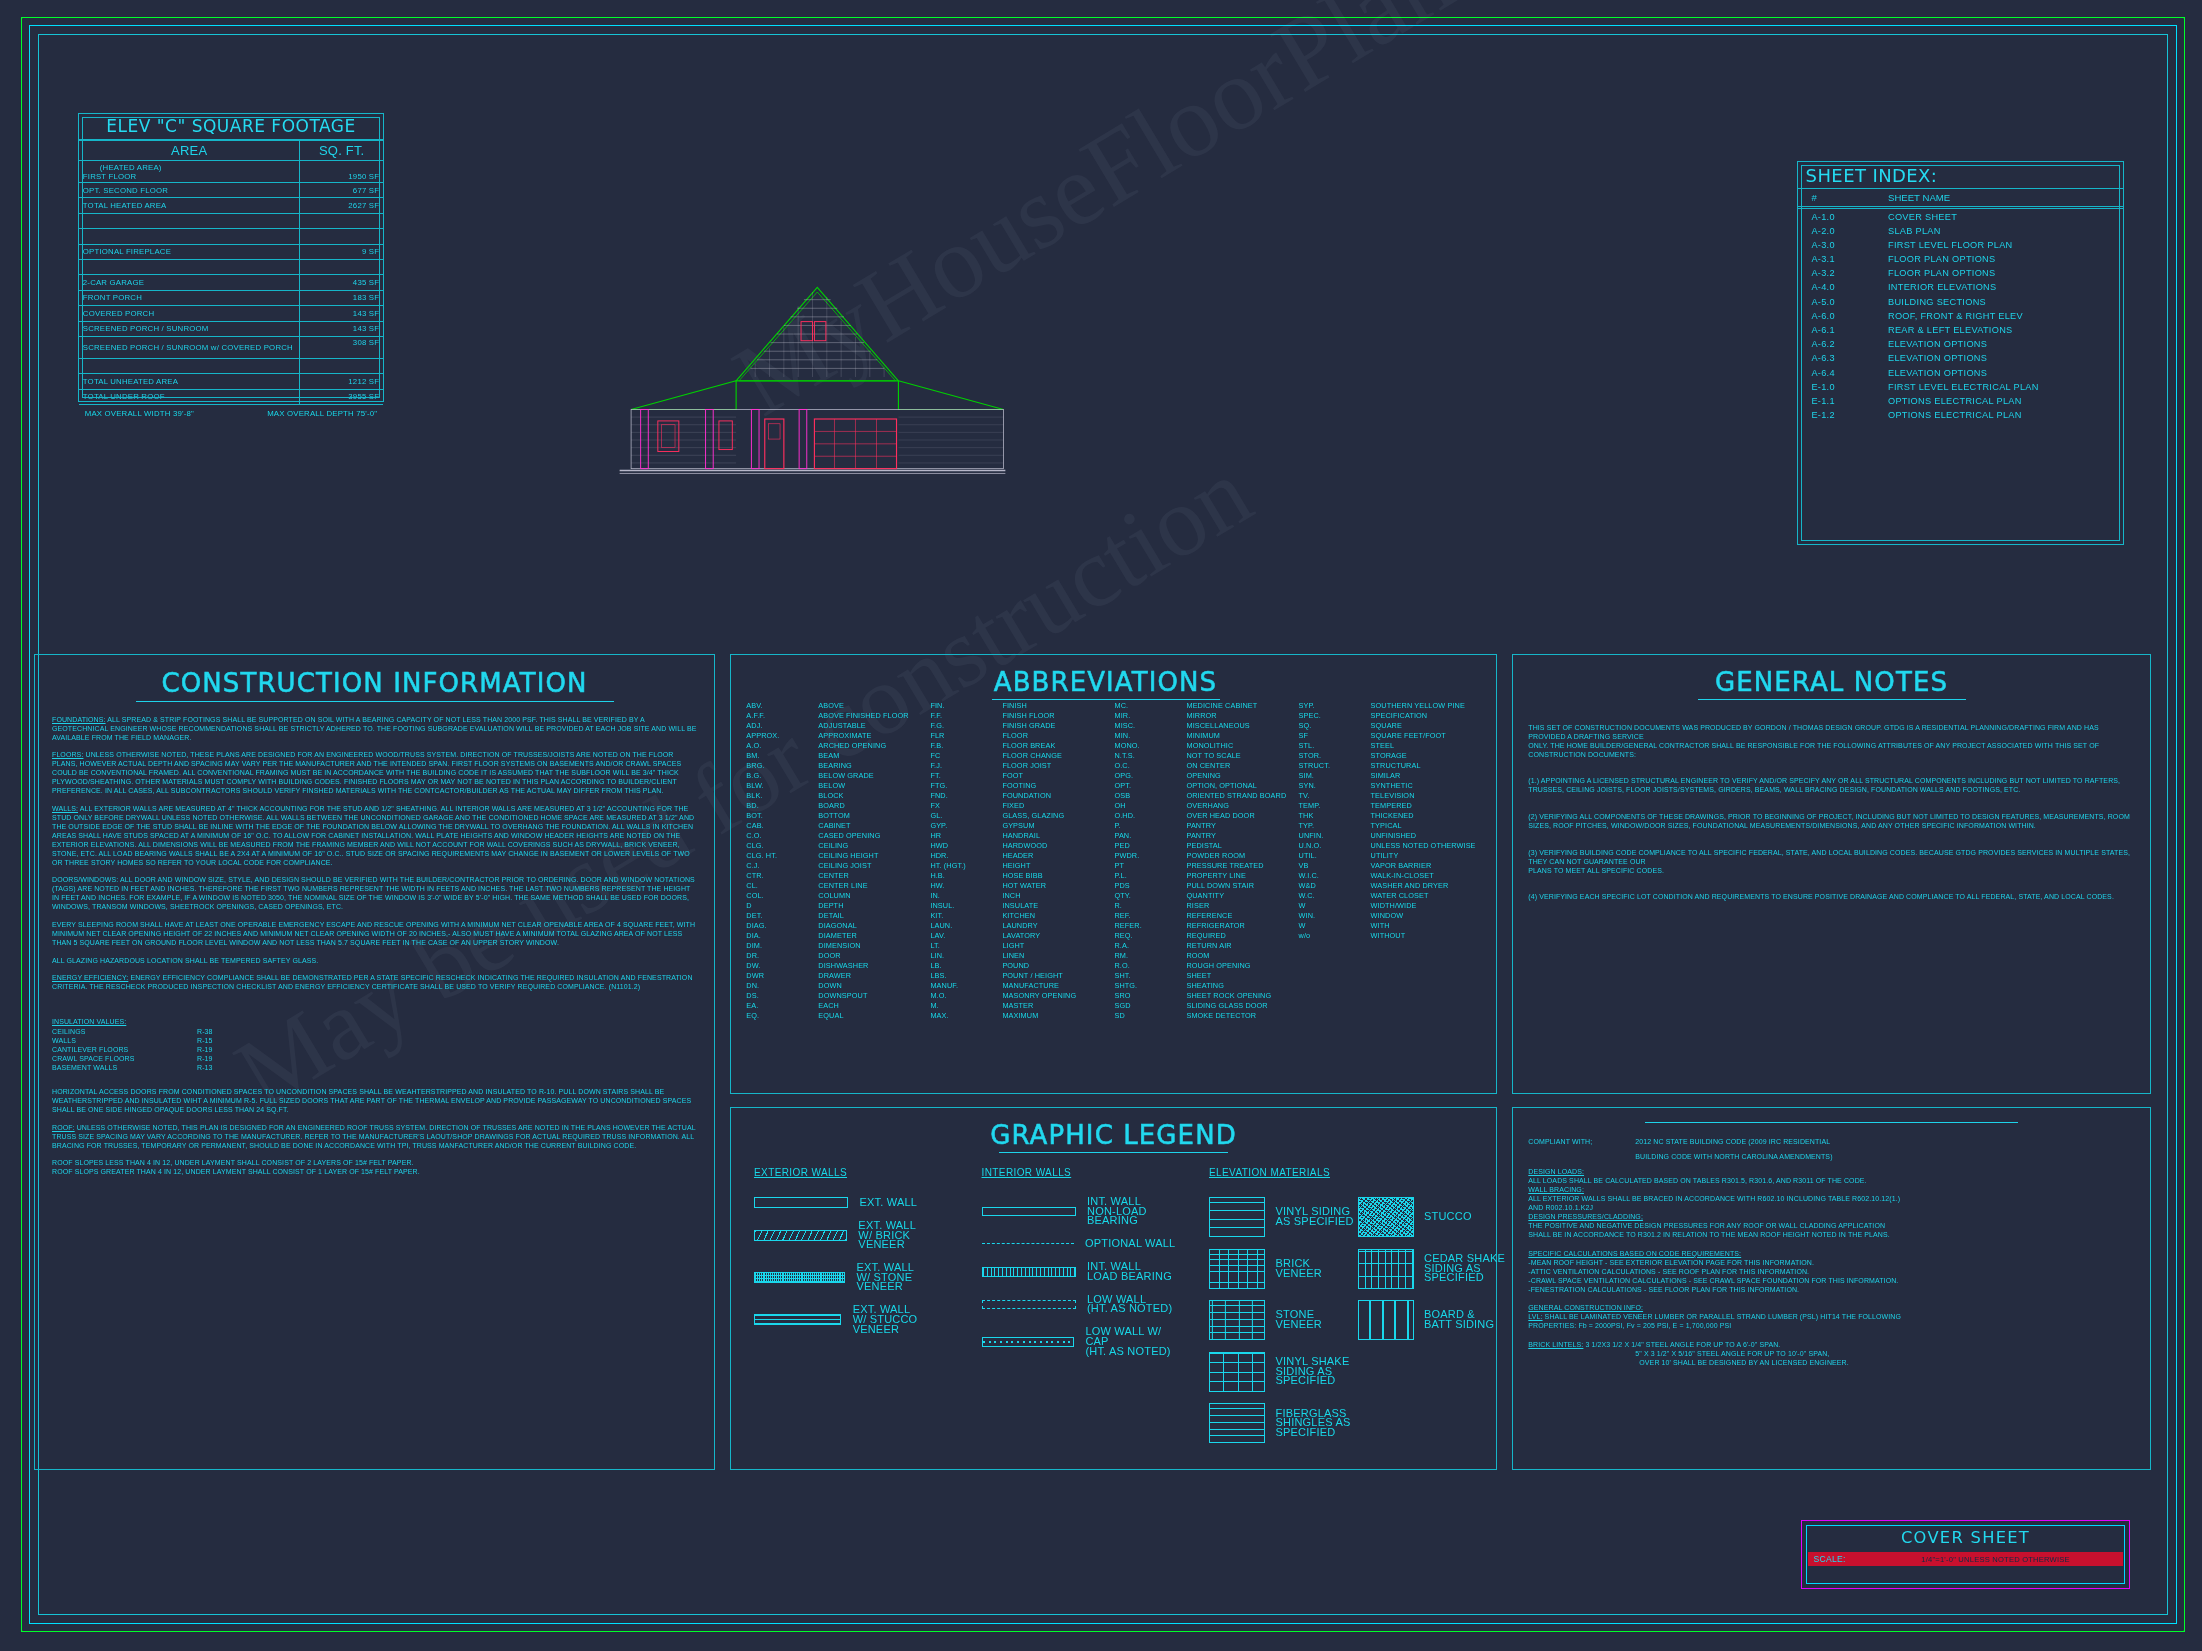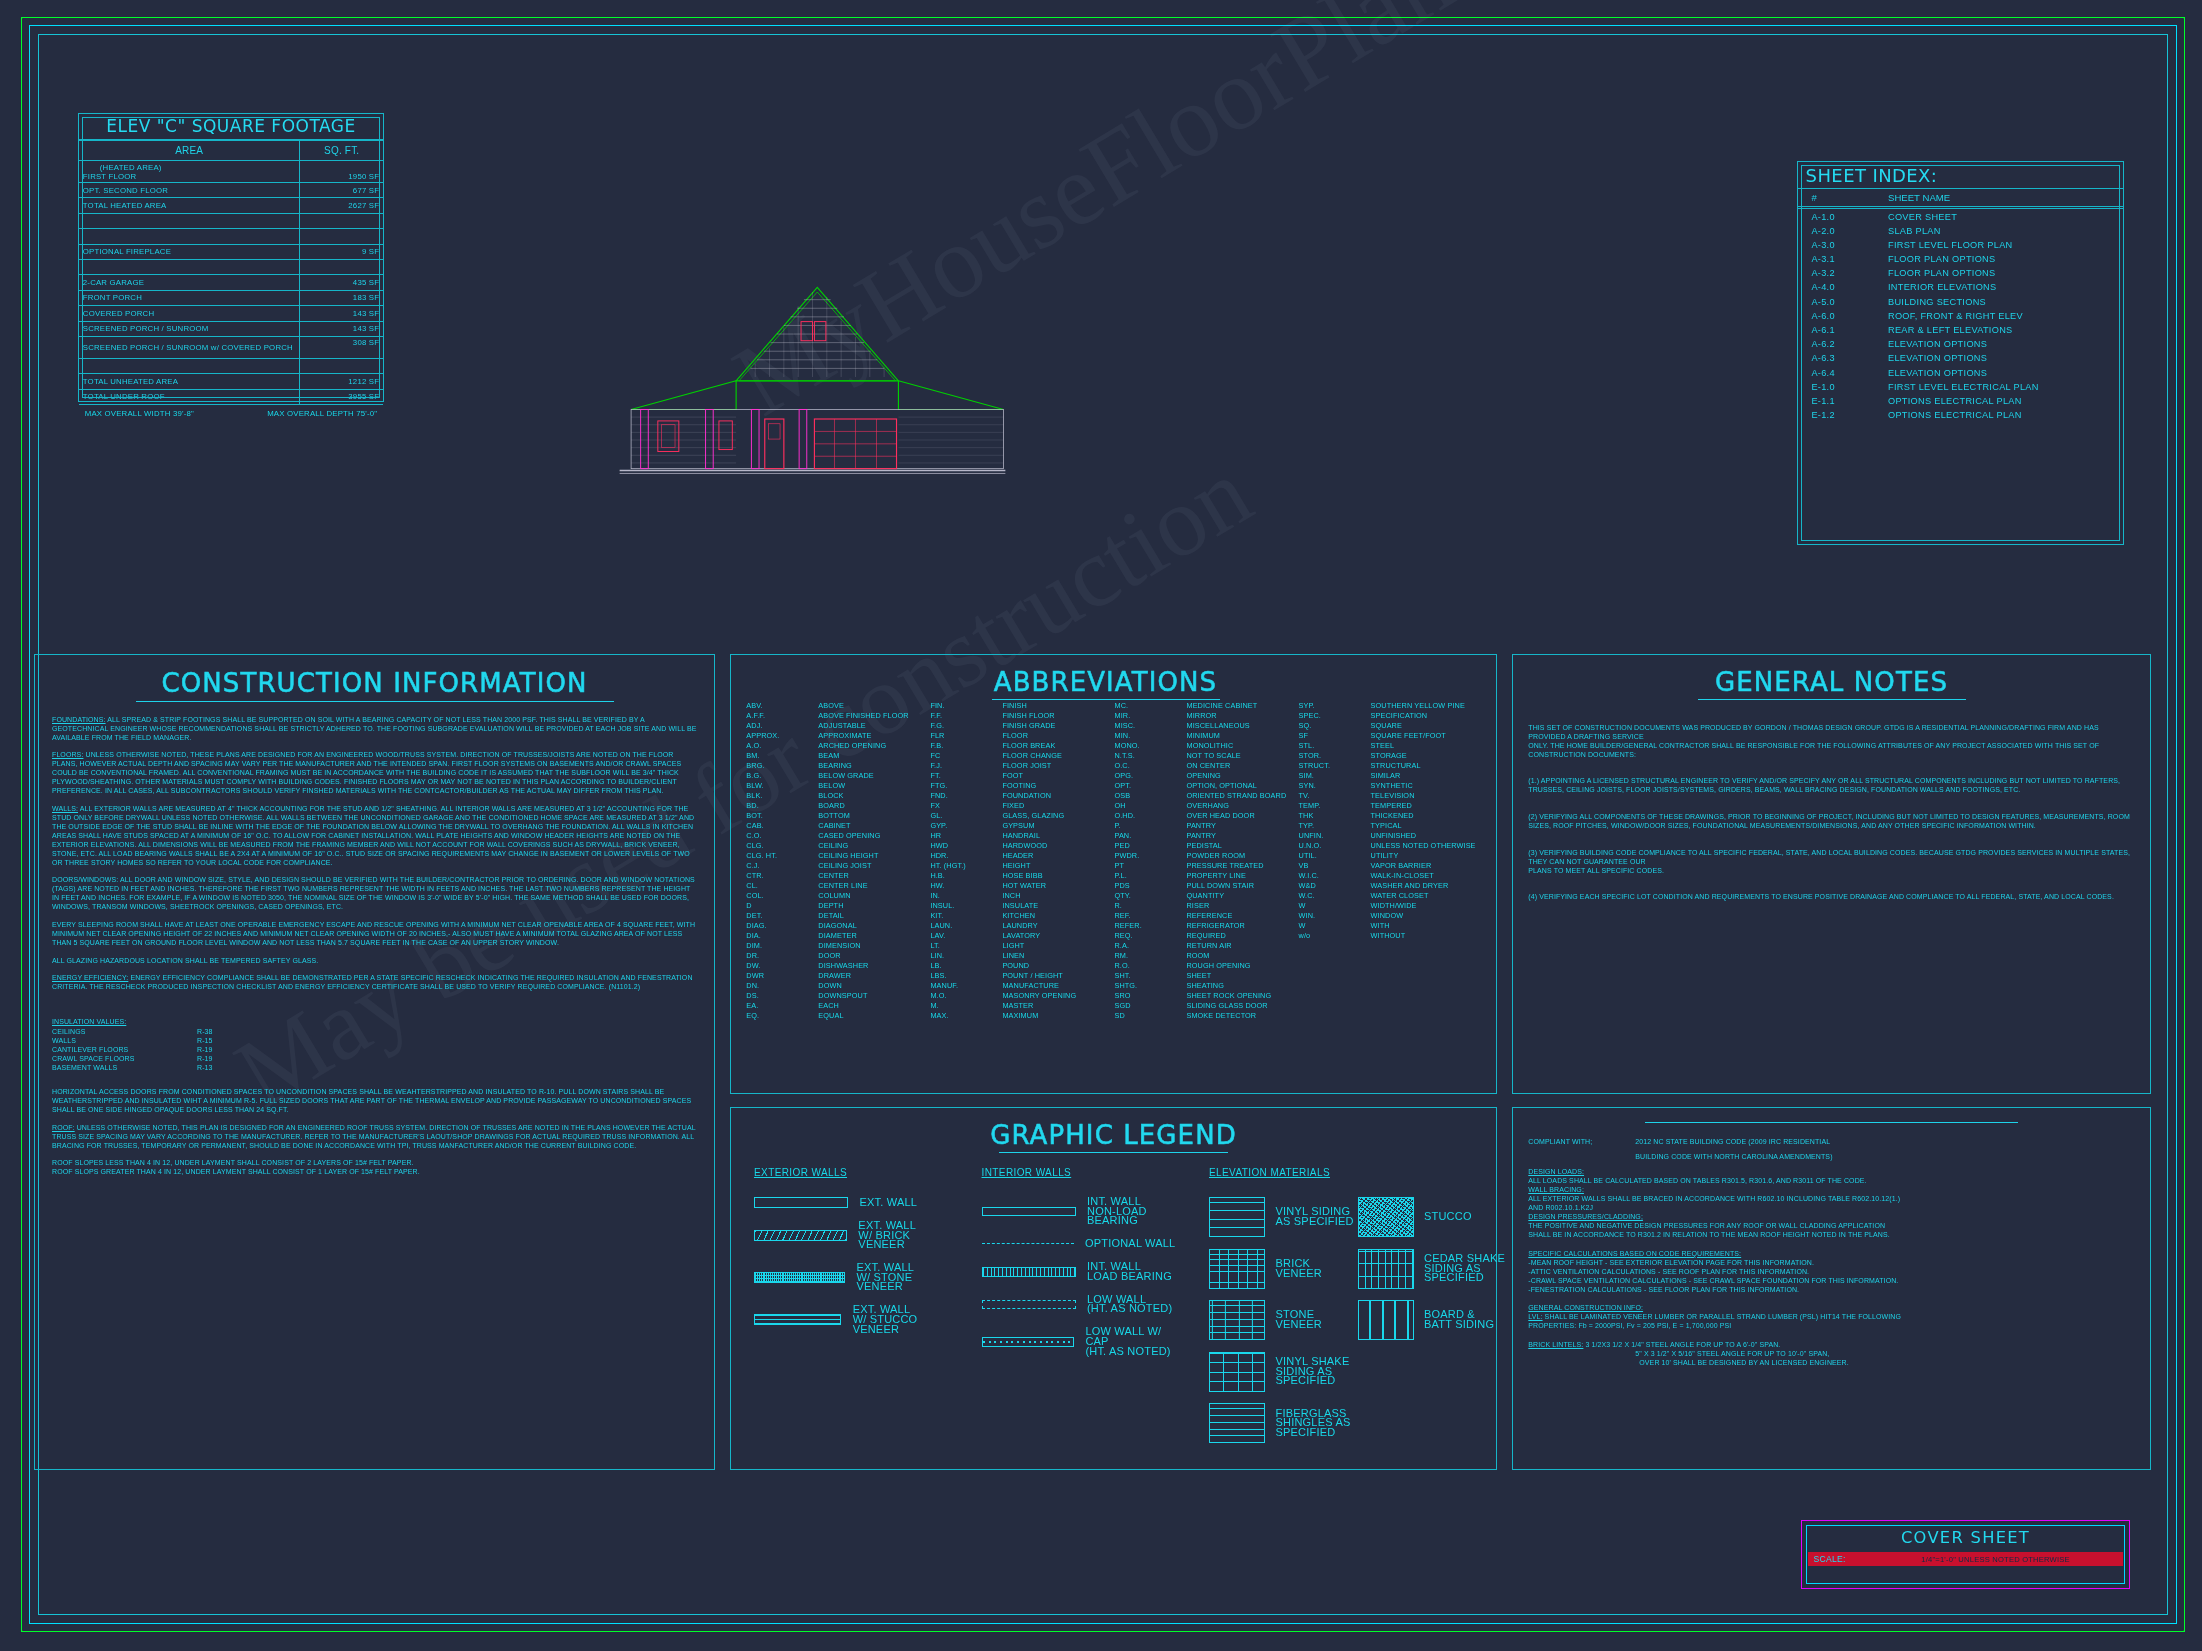--- a/index.html
+++ b/index.html
@@ -22,21 +22,21 @@
     -webkit-text-stroke:0.6px #1ed3ea;
   }
   .heading-ul{height:1px;background:#1ed3ea;margin:2.9px auto 0;}
 
   
   #sqft-panel{left:78px;top:113px;width:304px;height:287px;}
   #sqft-panel .title{height:25px;line-height:25px;text-align:center;font-size:17px;letter-spacing:0.5px;color:#25dcf2;border-bottom:1px solid #16b6c9;font-family:"DejaVu Sans",sans-serif;}
   table.sqft{width:100%;border-collapse:collapse;font-size:7.8px;table-layout:fixed;}
   table.sqft td{border:1px solid #16b6c9;border-left:none;border-right:none;padding:1px 3.8px;height:12.4px;color:#1fd3e8;letter-spacing:0.2px;}
   table.sqft td.v{text-align:right;border-left:1px solid #16b6c9;width:75px;}
-  table.sqft td.hdr{text-align:center;font-size:10px;height:17px;margin-top:28px;}
+  table.sqft td.hdr{text-align:center;font-size:13px;height:17px;margin-top:28px;}
   table.sqft tr.tall td{height:19px;}
   .sqft-foot{display:flex;justify-content:space-between;font-size:7.8px;padding:3.8px 5.7px 1.9px;letter-spacing:0.2px;}
 
   
   #index-panel{left:1797px;top:161px;width:325px;height:382px;}
   #index-panel .title{font-size:18px;padding:2.9px 0 1.9px 7.6px;letter-spacing:0.4px;color:#25dcf2;font-family:"DejaVu Sans",sans-serif;}
   .idx-rule{height:1px;background:#16b6c9;margin:0;}
   .idx-rule.d{border-top:1px solid #16b6c9;height:1.9px;background:transparent;border-bottom:1px solid #16b6c9;}
   table.idx{width:100%;border-collapse:collapse;font-size:9.2px;}
   table.idx th{font-weight:normal;text-align:left;padding:2.9px 0 2.9px 9.6px;font-size:9.6px;color:#1fd3e8;}

